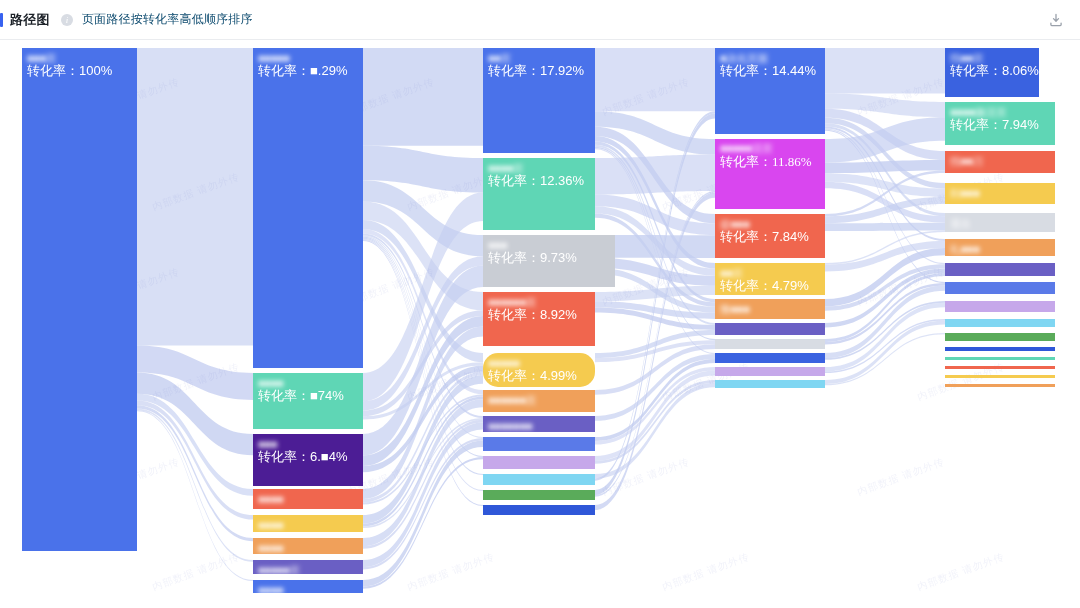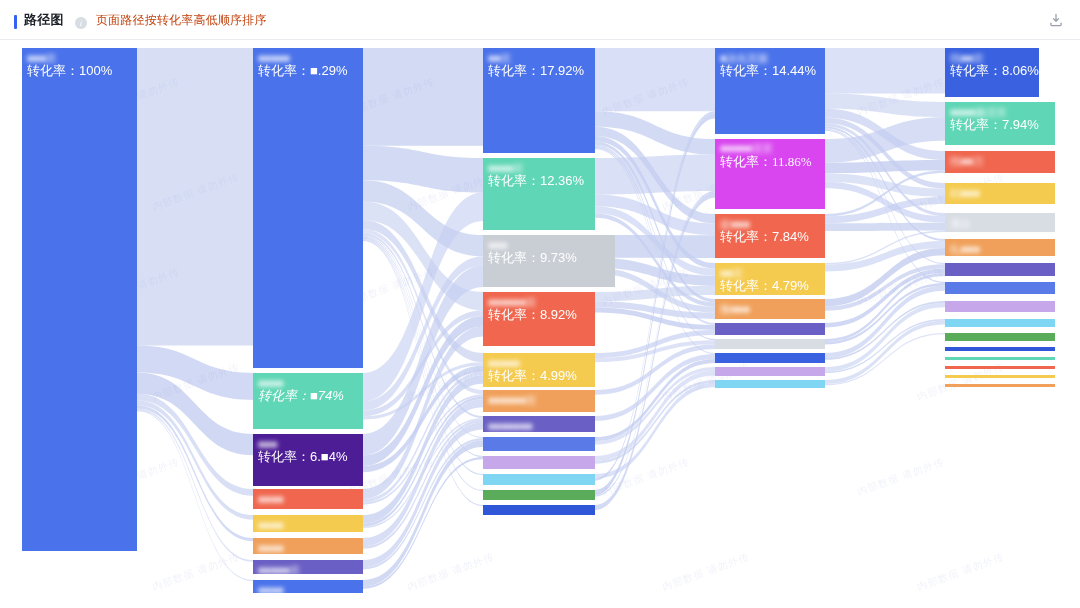--- a/index.html
+++ b/index.html
@@ -16,36 +16,36 @@
     box-sizing:border-box;
   }
   
   #header{
     position:absolute;left:0;top:0;width:1080px;height:40px;
     background:#ffffff;
     border-bottom:1px solid #eaecef;
     display:flex;align-items:center;
     box-sizing:border-box;
   }
-  #title-wrap{display:flex;align-items:flex-end;margin-left:14px;}
+  #title-wrap{display:flex;align-items:center;}
   .title-bar{
     width:3px;height:14px;background:#3762f0;border-radius:1px;margin-right:7px;
   }
   #chart-title{
     font-size:13px;font-weight:bold;color:#1c2128;letter-spacing:.3px;
   }
   #info-icon{
     width:12px;height:12px;border-radius:50%;
     background:#d8dce3;color:#ffffff;
     font-size:9px;line-height:12px;text-align:center;
     margin-left:11px;font-family:"Liberation Serif",serif;font-style:italic;
     user-select:none;
   }
   #chart-subtitle{
-    font-size:12px;color:#c2410c;margin-left:9px;letter-spacing:.2px;
+    font-size:12px;color:#0c4a6e;margin-left:9px;letter-spacing:.2px;
   }
   #download-btn{
     position:absolute;right:16px;top:12px;width:16px;height:16px;cursor:pointer;
   }
   
   #canvas{
     position:absolute;left:0;top:40px;width:1080px;height:568px;
     background:#ffffff;overflow:hidden;
   }
   #links-svg{position:absolute;left:0;top:0;width:1080px;height:568px;}
@@ -217,21 +217,21 @@
       </div>
     <div id="nodes-layer">
         <div class="node" style="left: 22px; top: 8px; width: 115px; height: 503px; background: rgb(74, 114, 234);">
           <span class="node-label">■■■页</span>
           <span class="node-rate">转化率：100%</span>
         </div>
         <div class="node" style="left: 253px; top: 8px; width: 110px; height: 320px; background: rgb(74, 114, 234);">
           <span class="node-label">■■■■■</span>
           <span class="node-rate partial">转化率：■.29%</span>
         </div>
-        <div class="node" style="left: 253px; top: 333px; width: 110px; height: 56px; background: rgb(95, 214, 181); font-style: italic;">
+        <div class="node" style="left: 253px; top: 333px; width: 110px; height: 56px; background: rgb(95, 214, 181);">
           <span class="node-label">■■■■</span>
           <span class="node-rate partial">转化率：■74%</span>
         </div>
         <div class="node" style="left: 253px; top: 394px; width: 110px; height: 52px; background: #4c1d95;">
           <span class="node-label">■■■</span>
           <span class="node-rate partial">转化率：6.■4%</span>
         </div>
         <div class="node small" style="left: 253px; top: 449px; width: 110px; height: 20px; background: rgb(240, 102, 78);">
           <span class="node-label">■■■■</span>
         </div>
@@ -256,21 +256,21 @@
           <span class="node-rate">转化率：12.36%</span>
         </div>
         <div class="node" style="left: 483px; top: 195px; width: 132px; height: 52px; background: rgb(201, 205, 212);">
           <span class="node-label">■■■</span>
           <span class="node-rate">转化率：9.73%</span>
         </div>
         <div class="node" style="left: 483px; top: 252px; width: 112px; height: 54px; background: rgb(240, 102, 78);">
           <span class="node-label">■■■■■■页</span>
           <span class="node-rate">转化率：8.92%</span>
         </div>
-        <div class="node" style="left: 483px; top: 313px; width: 112px; height: 34px; background: rgb(245, 203, 79);">
+        <div class="node" style="left: 483px; top: 313px; width: 112px; height: 34px; background: rgb(245, 203, 79); border-radius: 15px;">
           <span class="node-label">■■■■■</span>
           <span class="node-rate">转化率：4.99%</span>
         </div>
         <div class="node small" style="left: 483px; top: 350px; width: 112px; height: 22px; background: rgb(240, 160, 90);">
           <span class="node-label">■■■■■■页</span>
         </div>
         <div class="node small" style="left: 483px; top: 376px; width: 112px; height: 16px; background: rgb(106, 95, 196);">
           <span class="node-label">■■■■■■■</span>
         </div>
         <div class="node small" style="left: 483px; top: 397px; width: 112px; height: 14px; background: rgb(90, 122, 232);"></div>

